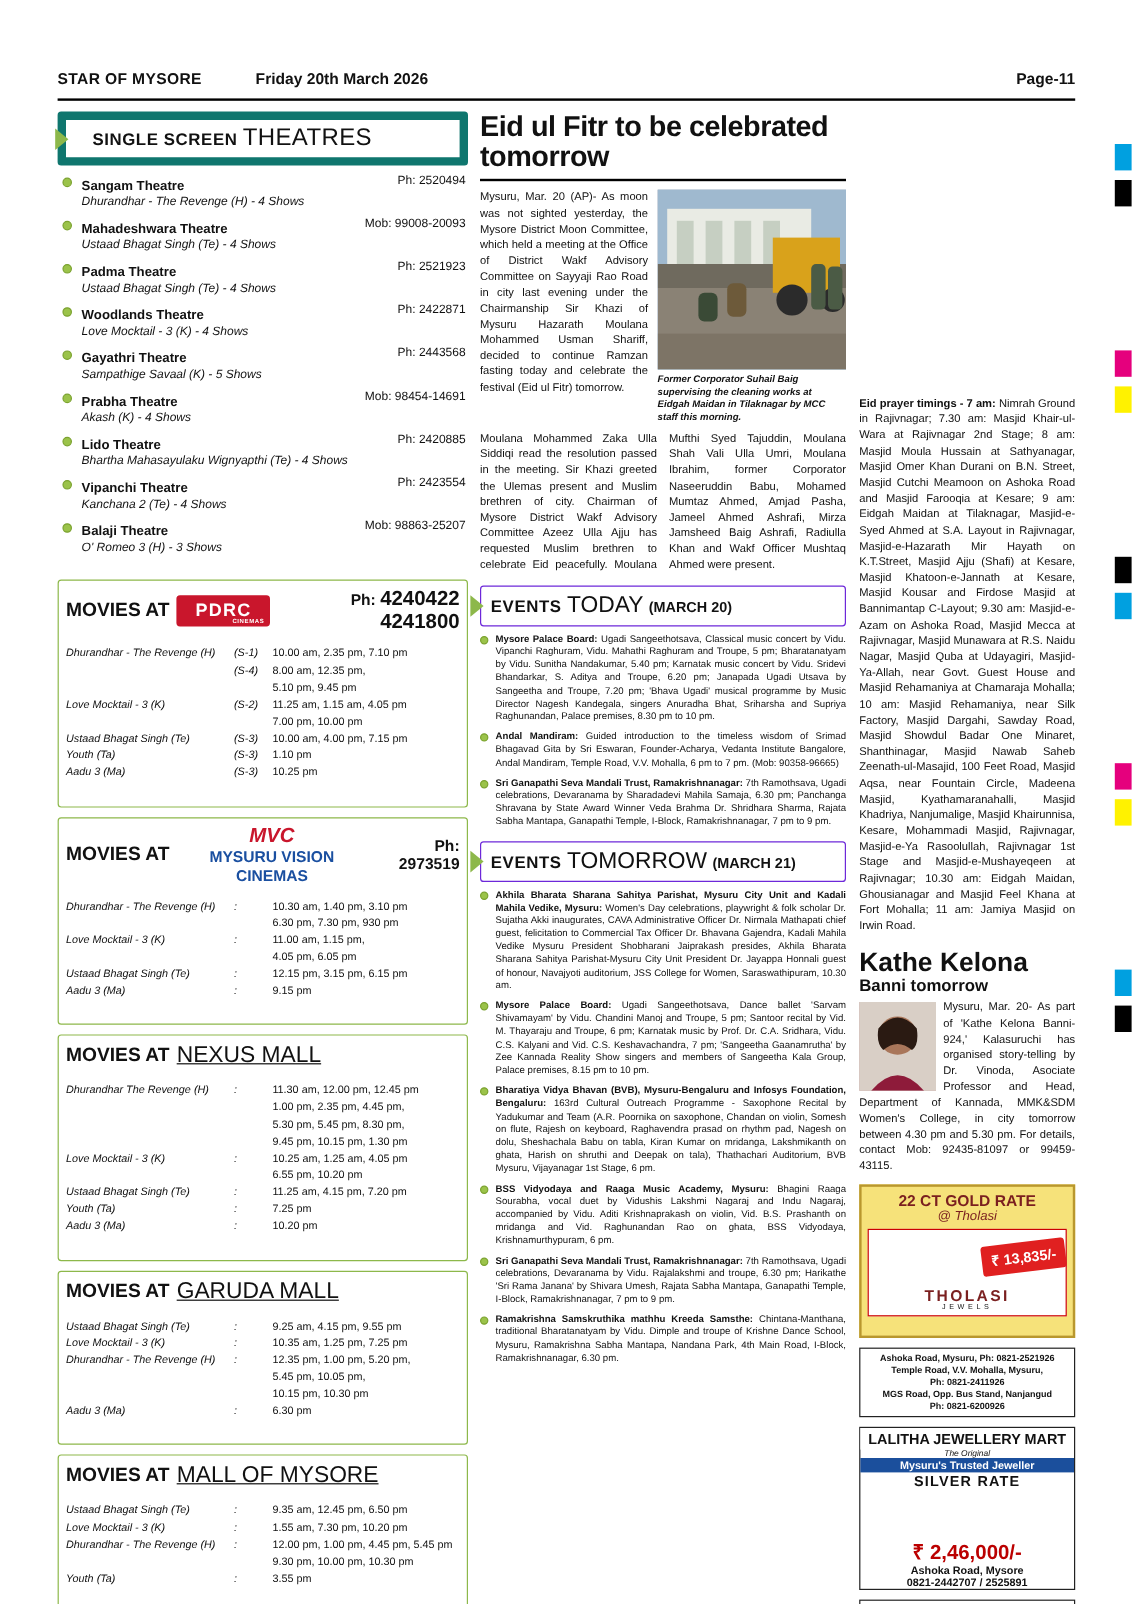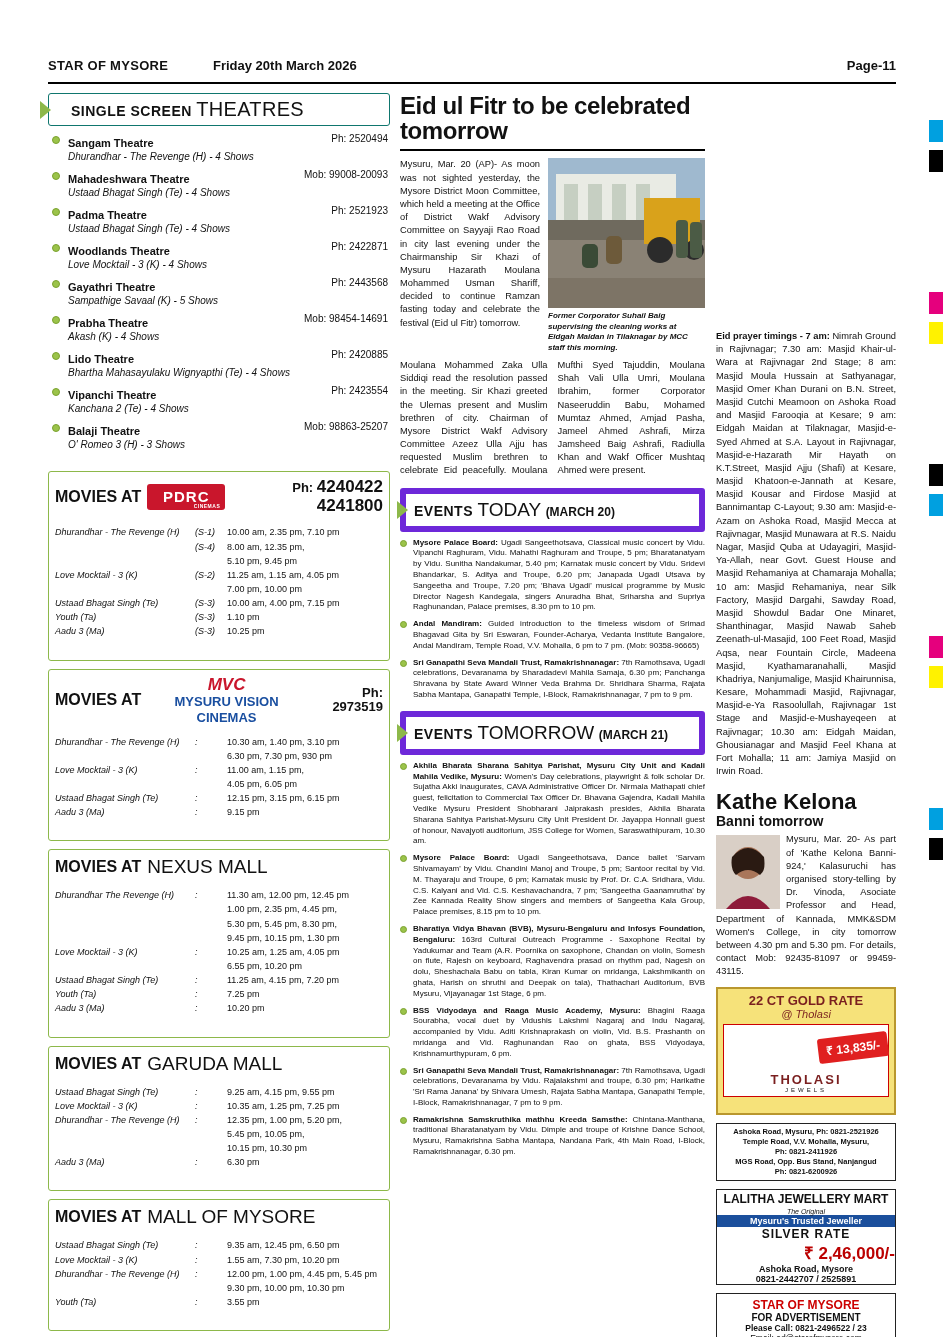--- a/index.html
+++ b/index.html
@@ -24,42 +24,42 @@
     border-bottom:2px solid #000;
   }
   .masthead .mh-left { position:absolute; left:0; top:0; font-weight:bold; font-size:13px; letter-spacing:.3px;}
   .masthead .mh-mid { position:absolute; left:165px; top:0; font-weight:bold; font-size:13px;}
   .masthead .mh-right { position:absolute; right:0; top:0; font-weight:bold; font-size:13px;}
 
   
   .col-left { position:absolute; left:48px; top:93px; width:342px; }
 
   .sec-head {
-    border:1px solid #0f766e; border-radius:3px; padding:4px 6px 4px 22px;
+    border:7px solid #0f766e; border-radius:3px; padding:4px 6px 4px 22px;
     position:relative; margin-bottom:5px; background:#fff;
   }
   .sec-head:before{
     content:""; position:absolute; left:-9px; top:50%; transform:translateY(-50%);
     border-left:11px solid #8db84a; border-top:9px solid transparent; border-bottom:9px solid transparent;
   }
   .sec-head .t1 { font-weight:bold; font-size:14px; letter-spacing:.5px; }
   .sec-head .t2 { font-size:20px; font-weight:normal; letter-spacing:.3px;}
 
   .theatre-list { padding:2px 2px 6px 4px; }
   .th-row { position:relative; padding:0 0 7px 16px; }
   .th-row .bullet{ position:absolute; left:0; top:3px; width:8px; height:8px; border-radius:50%;
      background:#9bc34a; border:1px solid #7ba22f;}
   .th-name { font-size:11px; font-weight:bold; display:inline-block;}
   .th-ph { font-size:10px; float:right; font-weight:normal;}
   .th-sub { font-size:10px; font-style:italic; clear:both; display:block; }
 
   .movblock { border:1px solid #8db84a; border-radius:3px; margin-top:8px; }
   .movhead { display:flex; align-items:center; padding:6px 6px; gap:6px; position:relative;}
   .movhead .lbl { font-size:16px; font-weight:bold; white-space:nowrap;}
-  .movhead .lbl2 { font-size:19px; font-weight:normal;}
+  .movhead .lbl2 { font-size:19px; font-weight:normal;text-decoration:underline;}
   .movhead .ph { margin-left:auto; font-size:13px; font-weight:bold; text-align:right; line-height:1.1;}
   .movhead .ph .big { font-size:17px; }
   .mov-table { padding:4px 6px 21px 6px; }
   .mov-row { display:flex; font-size:9px; padding:1px 0; line-height:1.35;}
   .mov-row .mv { width:140px; font-style:italic;}
   .mov-row .sc { width:32px; font-style:italic;}
   .mov-row .tm { flex:1; }
 
   .pdrc-logo { width:78px; height:26px; background:#c9162c; border-radius:3px; color:#fff;
      font-weight:bold; font-size:15px; display:flex; align-items:center; justify-content:center;
@@ -73,21 +73,21 @@
   .col-mid { position:absolute; left:400px; top:93px; width:305px; }
   .headline { font-size:24px; font-weight:bold; letter-spacing:-.4px; line-height:1.05;
      border-bottom:2px solid #000; padding-bottom:6px; }
   .lead-cols { margin-top:7px; display:flex; gap:8px;}
   .lead-text { width:140px; font-size:9.3px; line-height:1.42; text-align:justify;}
   .photo-wrap { width:157px; }
   .photo { width:157px; height:150px; position:relative; overflow:hidden; background:#8fa4b8;}
   .caption { font-size:8px; font-style:italic; font-weight:bold; line-height:1.3; margin-top:3px;}
   .body2 { margin-top:6px; column-count:2; column-gap:10px; font-size:9.3px; line-height:1.42; text-align:justify;}
 
-  .ev-head { border:6px solid #6d28d9; border-radius:3px; padding:5px 8px; position:relative; margin:10px 0 6px 0;}
+  .ev-head { border:1px solid #6d28d9; border-radius:3px; padding:5px 8px; position:relative; margin:10px 0 6px 0;}
   .ev-head:before{ content:""; position:absolute; left:-9px; top:50%; transform:translateY(-50%);
     border-left:11px solid #8db84a; border-top:9px solid transparent; border-bottom:9px solid transparent;}
   .ev-head .e1{ font-weight:bold; font-size:14px; letter-spacing:.5px;}
   .ev-head .e2{ font-size:19px;}
   .ev-head .e3{ font-size:12px; font-weight:bold;}
   .ev-item { position:relative; padding-left:13px; margin-bottom:6px; font-size:8px; line-height:1.35; text-align:justify;}
   .ev-item .bullet{ position:absolute; left:0; top:2px; width:7px;height:7px;border-radius:50%;
       background:#9bc34a; border:1px solid #7ba22f;}
   .ev-item b{ font-weight:bold; }
 
@@ -108,21 +108,21 @@
   .tholasi { background:#fff; border:1px solid #c00; margin-top:4px; padding:3px; text-align:center;}
   .tholasi .tn{ font-size:13px; font-weight:bold; letter-spacing:2px; color:#7a1f1f;margin-top:44px;}
   .tholasi .ts{ font-size:6px; letter-spacing:3px;}
   .pricetag { position:absolute; right:6px; top:46px; background:#e02020; color:#fff;
      font-size:12px; font-weight:bold; padding:4px 8px; border-radius:3px; transform:rotate(-7deg);}
   .ad-addr { font-size:7.5px; font-weight:bold; text-align:center; line-height:1.35; padding:3px;}
   .lj-title{ background:#fff; text-align:center; font-size:12px; font-weight:bold; padding:2px;}
   .lj-sub{ text-align:center; font-size:7px; font-style:italic;}
   .lj-band{ background:#1b4f9c; color:#fff; text-align:center; font-size:9px; font-weight:bold; padding:1px;}
   .lj-silver{ text-align:center; font-size:12px; font-weight:bold; letter-spacing:1px;}
-  .lj-rate{ text-align:right; font-size:17px; font-weight:bold; color:#b00;}
+  .lj-rate{ text-align:center; font-size:17px; font-weight:bold; color:#b00;margin-top:40px;}
   .lj-addr{ text-align:center; font-size:9px; font-weight:bold; }
   .som { border:1px solid #222; margin-top:8px; padding:4px; text-align:center;}
   .som .s1{ font-size:12px; font-weight:bold; color:#c00;}
   .som .s2{ font-size:10px; font-weight:bold;}
   .som .s3{ font-size:8.5px; font-weight:bold;}
   .som .s4{ font-size:8.5px; }
 </style>
 </head>
 <body>
 

